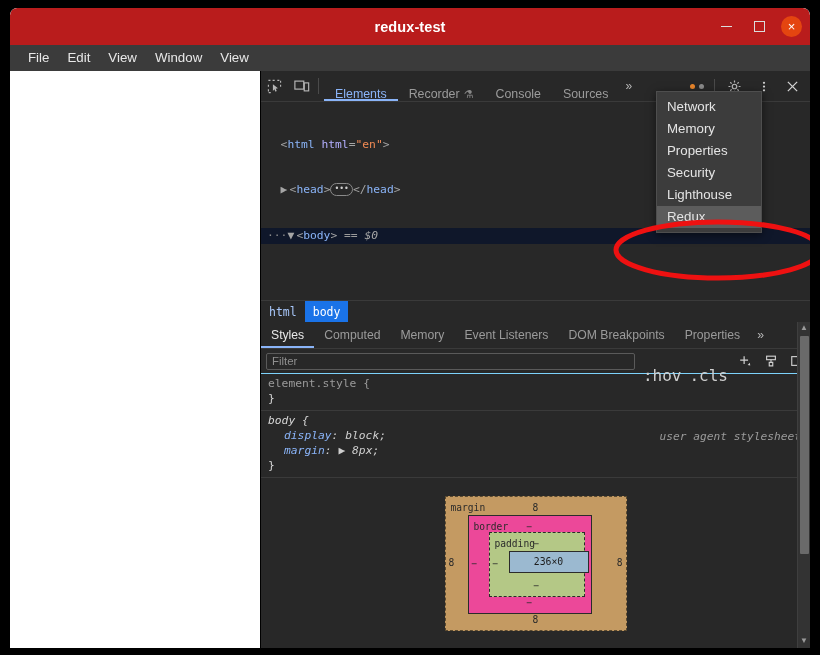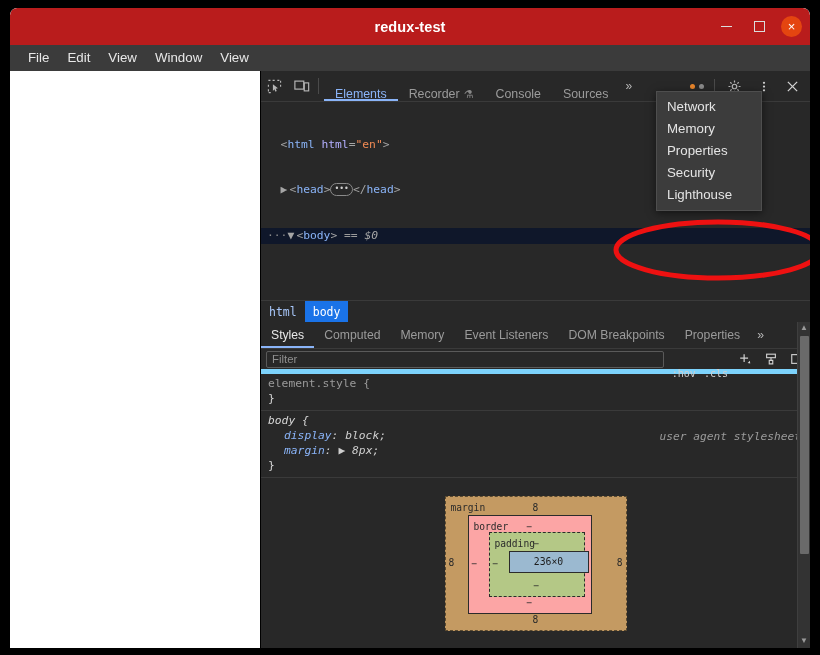--- a/index.html
+++ b/index.html
@@ -235,40 +235,40 @@
     color: #e8e8e8;
     box-shadow: inset 0 -2px 0 0 #8ab4f8;
   }
   .styles-tab.chev { color:#b6b6b6; padding: 0 7px; }
 
   .filter-row {
     height: 25px;
     display: flex; align-items: center;
     gap: 8px;
     padding: 0 4px 0 5px;
-    border-bottom: 5px solid #7dd3fc;
+    border-bottom: 1px solid #7dd3fc;
     flex: 0 0 auto;
   }
   .filter-input {
     flex: 1;
     height: 17px;
     background: #282828;
     border: 1px solid #5a5a5a;
     border-radius: 2px;
     color: #c9c9c9;
     font-size: 11.4px;
     padding: 0 5px;
     font-family: "Liberation Sans", sans-serif;
     outline: none;
     min-width: 0;
   }
   .filter-input::placeholder { color: #8f8f8f; }
   .pseudo-btn {
     color: #cfcfcf;
-    font-size: 10px;
+    font-size: 16px;
     font-family: "DejaVu Sans Mono", "Liberation Mono", monospace;
     white-space: nowrap;
     margin-top: 29px;
   }
   .st-icon { color:#cfcfcf; display:flex; align-items:center; justify-content:center; width:18px; }
 
   .css-body {
     flex: 1;
     overflow: hidden;
     font-family: "DejaVu Sans Mono", "Liberation Mono", monospace;
@@ -298,21 +298,21 @@
     border: 1px dashed #5a4a30;
     position: relative;
     font-family: "DejaVu Sans Mono", "Liberation Mono", monospace;
     font-size: 9.6px;
     color: #2b2b2b;
   }
   .bm-label { position:absolute; left:5px; top:3px; font-size:9.6px; color:#2b2b2b;}
   .bm-border {
     position: absolute; left: 22px; top: 18px;
     width: 124px; height: 99px;
-    background: #fca5a5;
+    background: #ec4899;
     border: 1px solid #2b2b2b;
   }
   .bm-padding {
     position: absolute; left: 20px; top: 16px;
     width: 96px; height: 65px;
     background: #b4c886;
     border: 1px dashed #2b2b2b;
   }
   .bm-content {
     position: absolute; left: 19px; top: 18px;
@@ -443,20 +443,21 @@
           </div>
         </div>
       </div>
 
       <div class="dt-menu">
         <div class="dt-menu-item">Network</div>
         <div class="dt-menu-item">Memory</div>
         <div class="dt-menu-item">Properties</div>
         <div class="dt-menu-item">Security</div>
         <div class="dt-menu-item">Lighthouse</div>
+        <div class="dt-menu-item selected">Redux</div>
       </div>
 
       <div class="dom-tree">
         <div class="dom-line">  <span class="tok-punct">&lt;</span><span class="tok-tag">html</span> <span class="tok-attrname">html</span><span class="tok-punct">=</span><span class="tok-val">"en"</span><span class="tok-punct">&gt;</span></div>
         <div class="dom-line">  <span class="twisty">▶</span><span class="tok-punct">&lt;</span><span class="tok-tag">head</span><span class="tok-punct">&gt;</span><span class="ellipsis-badge">•••</span><span class="tok-punct">&lt;/</span><span class="tok-tag">head</span><span class="tok-punct">&gt;</span></div>
         <div class="dom-line sel"><span class="dots-left">···</span><span class="twisty">▼</span><span class="tok-punct">&lt;</span><span class="tok-tag">body</span><span class="tok-punct">&gt;</span> <span class="tok-dim">==</span> <span class="tok-ital">$0</span></div>
         
         
         
         

